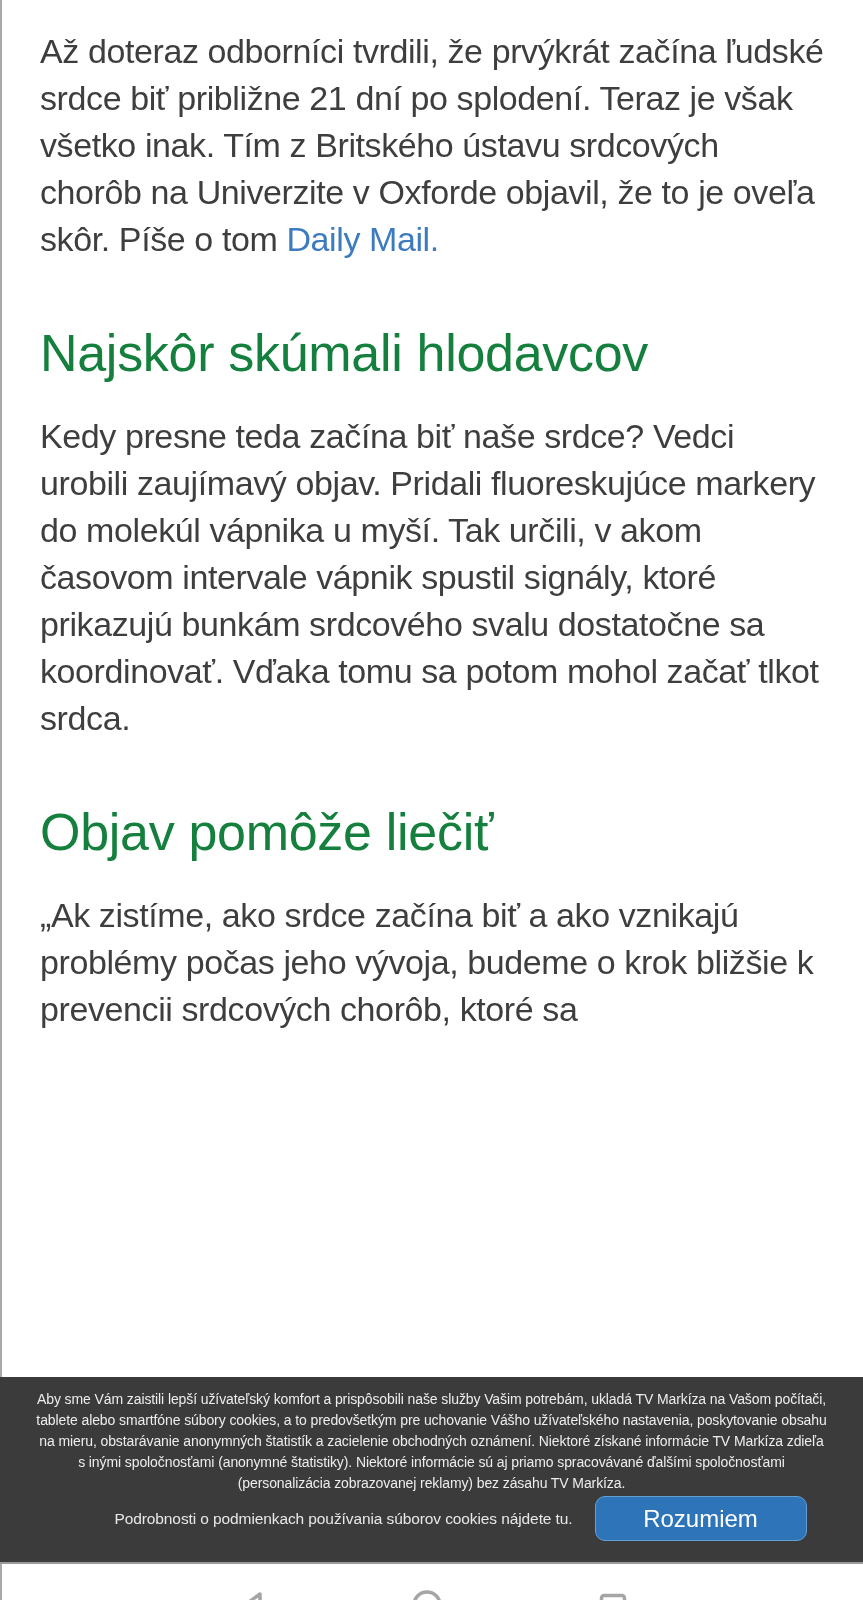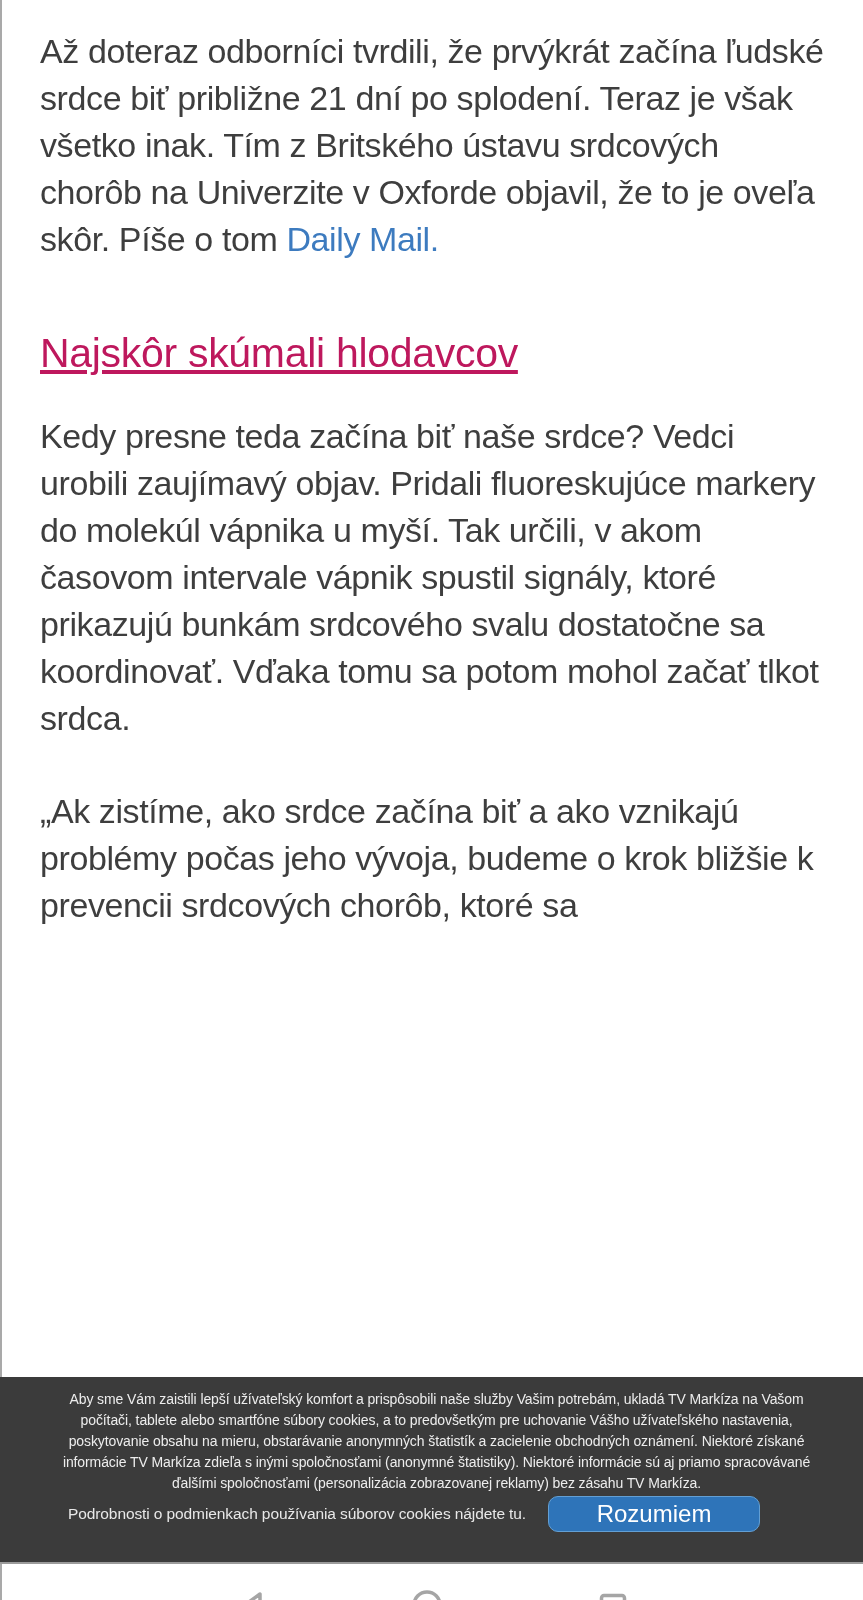--- a/index.html
+++ b/index.html
@@ -23,64 +23,63 @@
     left: 0; top: 0; right: 0; bottom: 0;
     padding: 28px 36px 0 40px;
     color: #3e3e3e;
     font-size: 34px;
     line-height: 47px;
     letter-spacing: -0.4px;
     z-index: 2;
   }
   .content p { margin: 0 0 46px 0; }
   .content h2 {
-    font-size: 41px;
+    font-size: 52px;
     line-height: 52px;
     font-weight: 400;
-    color: #be185d;
+    color: #15803d;
     letter-spacing: -0.3px;
     margin: 64px 0 34px 0;
-    text-decoration: underline;
   }
   .inline-link { color: #3d7bbf; text-decoration: none; cursor: pointer; }
 
   .cookie-banner {
     position: absolute;
     left: 0; right: 0;
     top: 1377px;
     height: 187px;
     background: #3b3b3b;
     border-bottom: 2px solid #9b9b9b;
     box-sizing: border-box;
     z-index: 10;
     color: #ededed;
-    padding-left: 10px;
   }
   .banner-message {
     margin: 12px 36px 0 36px;
     font-size: 14px;
     line-height: 21px;
     letter-spacing: -0.1px;
     text-align: center;
   }
   .banner-row {
     display: flex;
     align-items: center;
     margin-top: 2px;
     padding-left: 58px;
+    justify-content: center;
   }
   .details-text {
     font-size: 15.5px;
     color: #e8e8e8;
     letter-spacing: -0.1px;
   }
   .consent-button {
     margin-left: 22px;
     width: 212px;
-    height: 36px;
+    height: 45px;
     background: #2e74b9;
     border: 1px solid #639fd3;
     border-radius: 10px;
     color: #ffffff;
     font-size: 24px;
     font-family: "Liberation Sans", "DejaVu Sans", sans-serif;
     display: flex;
     align-items: center;
     justify-content: center;
     cursor: pointer;
@@ -107,20 +106,21 @@
   <div class="left-edge-line"></div>
 
   <div class="content">
     <p><span>Až doteraz odborníci tvrdili, že prvýkrát začína ľudské srdce biť približne 21 dní po splodení. Teraz je však všetko inak. Tím z Britského ústavu srdcových chorôb na Univerzite v Oxforde objavil, že to je oveľa skôr. Píše o tom </span><a class="inline-link">Daily Mail.</a></p>
 
     <h2>Najskôr skúmali hlodavcov</h2>
 
     <p>Kedy presne teda začína biť naše srdce? Vedci urobili zaujímavý objav. Pridali fluoreskujúce markery do molekúl vápnika u myší. Tak určili, v akom časovom intervale vápnik spustil signály, ktoré prikazujú bunkám srdcového svalu dostatočne sa koordinovať. Vďaka tomu sa potom mohol začať tlkot srdca.</p>
 
 
+    <h2>Objav pomôže liečiť</h2>
 
 
     <p>„Ak zistíme, ako srdce začína biť a ako vznikajú problémy počas jeho vývoja, budeme o krok bližšie k prevencii srdcových chorôb, ktoré sa</p>
   </div>
 
   <div class="cookie-banner">
     <div class="banner-message">Aby sme Vám zaistili lepší užívateľský komfort a prispôsobili naše služby Vašim potrebám, ukladá TV Markíza na Vašom počítači, tablete alebo smartfóne súbory cookies, a to predovšetkým pre uchovanie Vášho užívateľského nastavenia, poskytovanie obsahu na mieru, obstarávanie anonymných štatistík a zacielenie obchodných oznámení. Niektoré získané informácie TV Markíza zdieľa s inými spoločnosťami (anonymné štatistiky). Niektoré informácie sú aj priamo spracovávané ďalšími spoločnosťami (personalizácia zobrazovanej reklamy) bez zásahu TV Markíza.</div>
     <div class="banner-row">
       <span class="details-text">Podrobnosti o podmienkach používania súborov cookies nájdete tu.</span>
       <button class="consent-button">Rozumiem</button>

